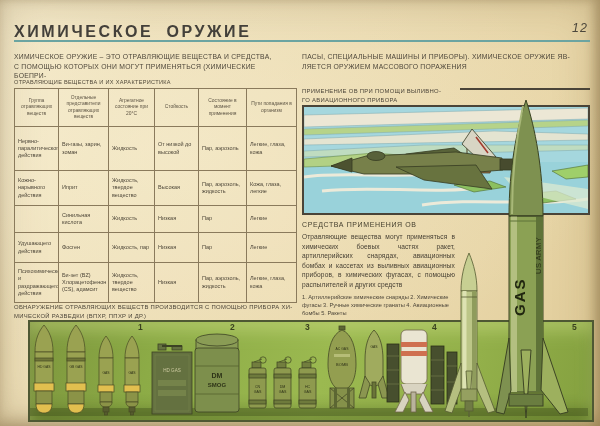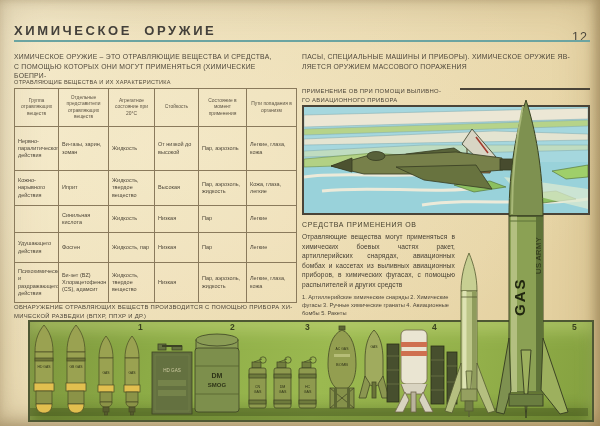--- a/index.html
+++ b/index.html
@@ -3,21 +3,21 @@
 <meta charset="utf-8">
 <style>
   html,body{margin:0;padding:0;background:#b8a87f;}
   .page{position:relative;width:600px;height:426px;overflow:hidden;
     font-family:"Liberation Sans",sans-serif;color:#4a4336;
     background:linear-gradient(115deg,#f4e9c9 0%,#efe1bb 20%,#ecdcb2 48%,#e8d6a8 75%,#dfca96 100%);
     box-shadow:inset 0 0 46px rgba(110,85,40,.28), inset -6px 0 10px rgba(100,75,35,.25), inset 0 -8px 14px rgba(100,75,35,.22);}
   .page::before{content:"";position:absolute;inset:0;pointer-events:none;
     background:radial-gradient(120% 90% at 30% 35%, rgba(255,250,230,.25), rgba(0,0,0,0) 60%);}
   .abs{position:absolute;}
-  .title{font-size:13px;letter-spacing:2.6px;word-spacing:6px;color:#43403a;font-weight:bold;}
+  .title{font-size:16px;letter-spacing:2.6px;word-spacing:6px;color:#43403a;font-weight:bold;}
   .pagenum{font-size:12.5px;color:#4c473c;letter-spacing:1px;}
   .rule{height:2px;background:#6ba4a1;}
   .smalltext{font-size:6.8px;line-height:1.4;letter-spacing:.25px;white-space:pre-line;color:#4d463a;}
   .cap{font-size:5.9px;letter-spacing:.3px;line-height:1.45;white-space:pre-line;color:#4d463a;}
   table.ov{border-collapse:collapse;table-layout:fixed;width:282px;border:1.4px solid #6f6149;background:rgba(255,248,225,.12);}
   table.ov th,table.ov td{border:.8px solid #8a7a5c;padding:1px 3px;vertical-align:middle;
     font-weight:normal;color:#4e4739;overflow:hidden;}
   table.ov th{font-size:4.9px;line-height:1.25;text-align:center;color:#5c5343;}
   table.ov td{font-size:5.5px;line-height:1.3;text-align:left;}
   .sectitle{font-size:7px;letter-spacing:.6px;color:#46402f;}
@@ -29,21 +29,21 @@
   .num{position:absolute;top:0px;font-size:8.5px;font-weight:bold;color:#39411f;}
   svg{display:block;}
   .planebox{left:302px;top:105px;width:288px;height:110px;border:2px solid #4a4438;box-sizing:border-box;background:#a5d7de;}
 </style>
 </head>
 <body>
 
 <div class="page">
 
   <div class="abs title" style="left:14px;top:23px;">ХИМИЧЕСКОЕ ОРУЖИЕ</div>
-  <div class="abs pagenum" style="left:572px;top:30px;">12</div>
+  <div class="abs pagenum" style="left:572px;top:21px;font-style:italic;">12</div>
   <div class="abs rule" style="left:14px;top:40px;width:576px;"></div>
 
   <div class="abs smalltext" style="left:14px;top:52px;width:276px;">ХИМИЧЕСКОЕ ОРУЖИЕ – ЭТО ОТРАВЛЯЮЩИЕ ВЕЩЕСТВА И СРЕДСТВА,
 С ПОМОЩЬЮ КОТОРЫХ ОНИ МОГУТ ПРИМЕНЯТЬСЯ (ХИМИЧЕСКИЕ БОЕПРИ-</div>
   <div class="abs smalltext" style="left:302px;top:52px;width:288px;">ПАСЫ, СПЕЦИАЛЬНЫЕ МАШИНЫ И ПРИБОРЫ). ХИМИЧЕСКОЕ ОРУЖИЕ ЯВ-
 ЛЯЕТСЯ ОРУЖИЕМ МАССОВОГО ПОРАЖЕНИЯ</div>
 
   <div class="abs" style="left:14px;top:79px;font-size:5.6px;letter-spacing:.3px;color:#524a3b;">ОТРАВЛЯЮЩИЕ ВЕЩЕСТВА И ИХ ХАРАКТЕРИСТИКА</div>
 
   <div class="abs" style="left:14px;top:88px;">

